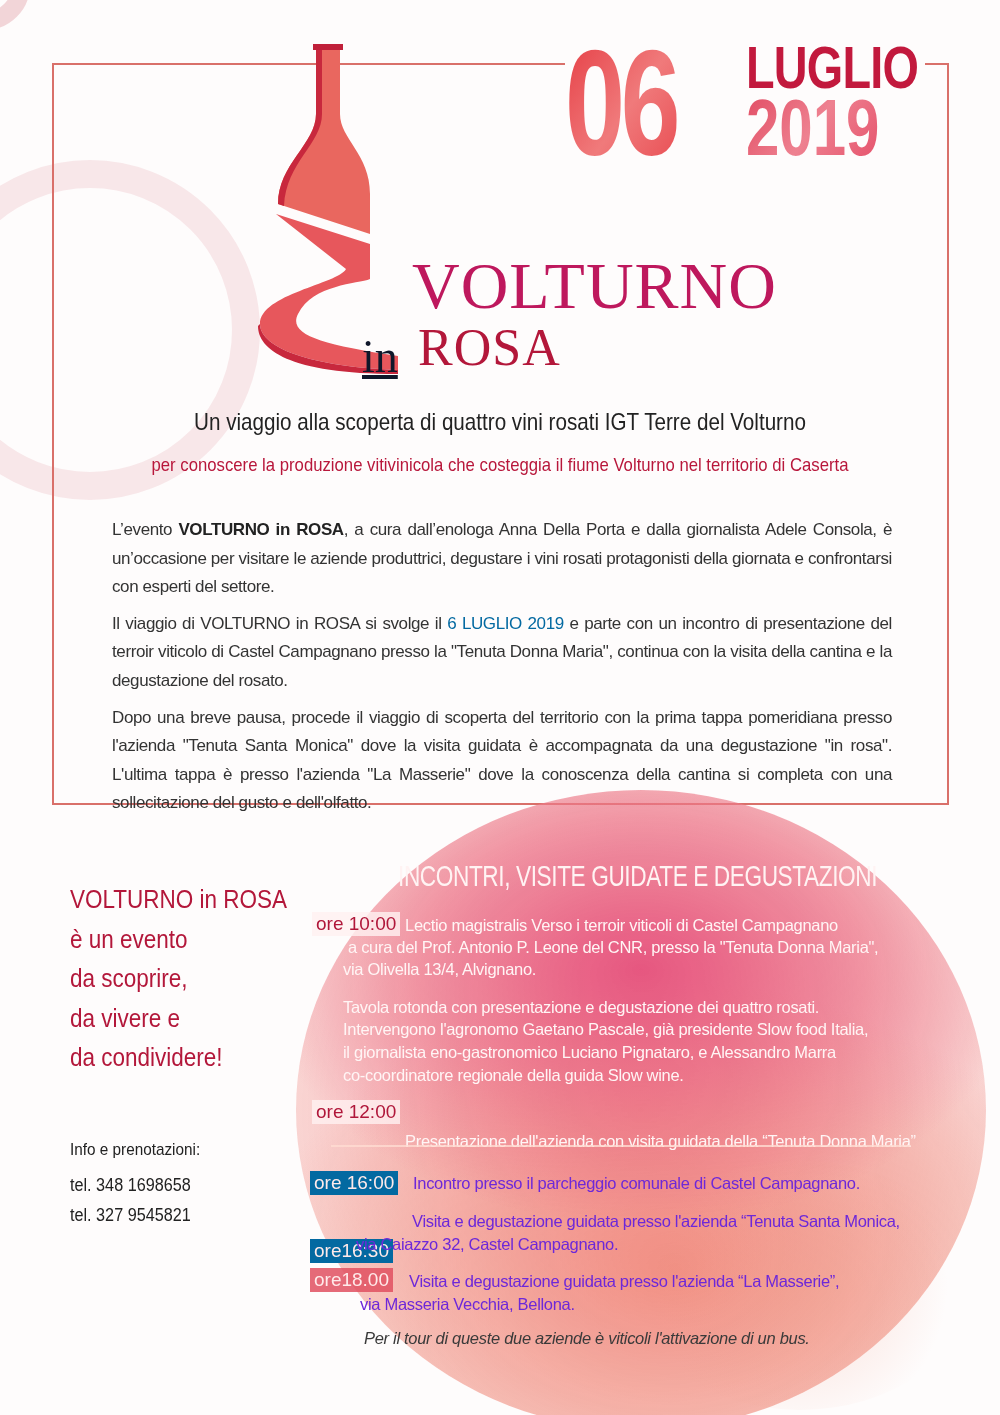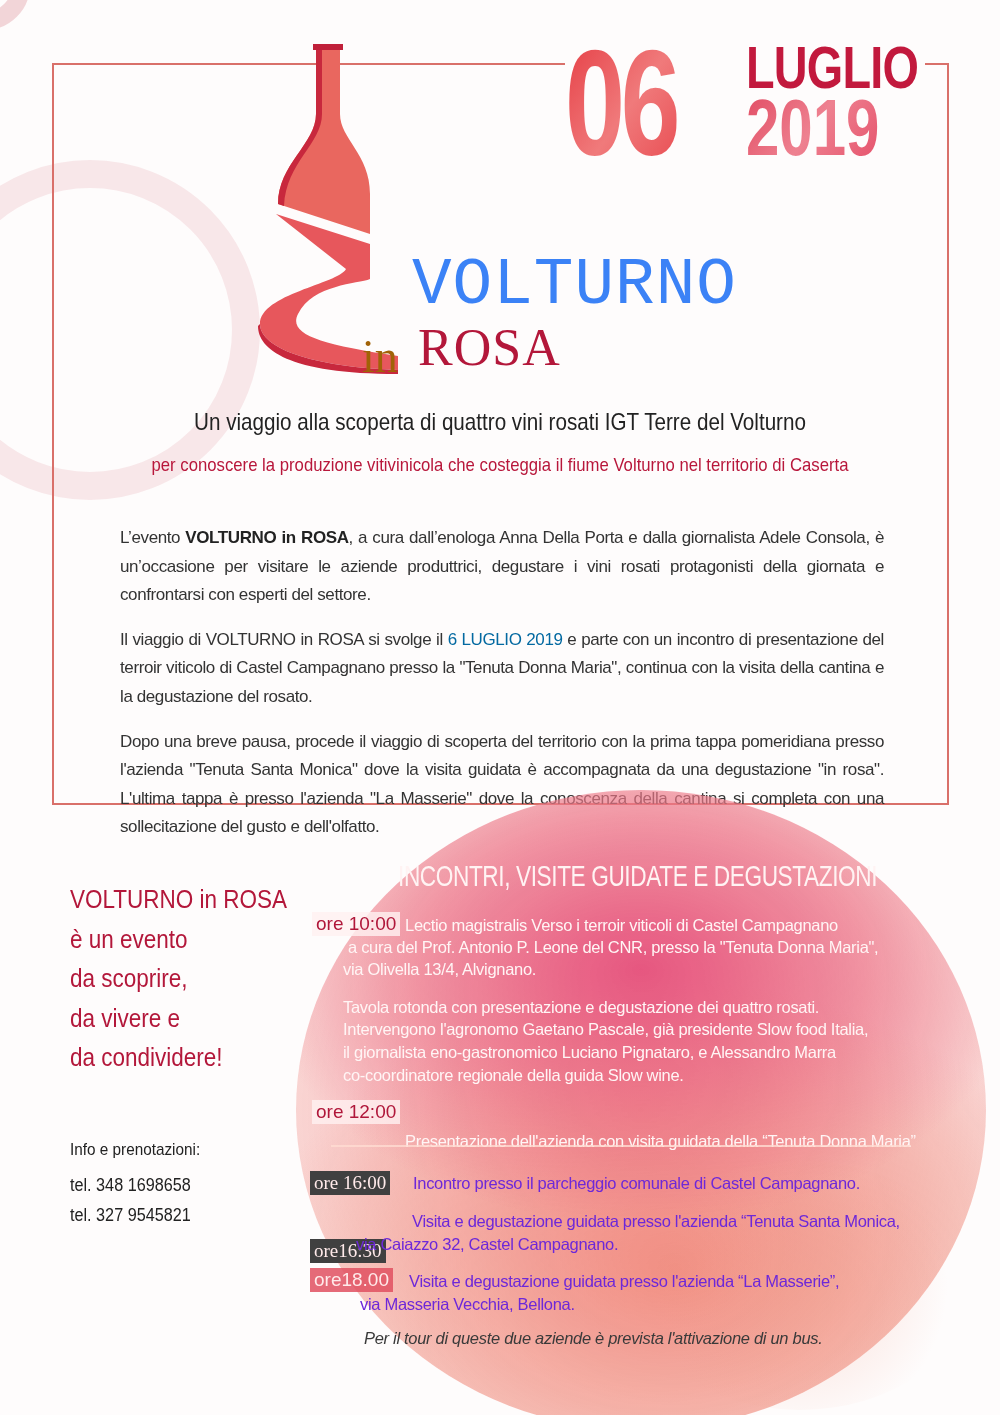--- a/index.html
+++ b/index.html
@@ -15,48 +15,48 @@
   .frame { position: absolute; left: 52px; top: 63px; width: 897px; height: 742px; border: 2px solid #d9706a; }
   .frame-gap { position: absolute; left: 565px; top: 60px; width: 360px; height: 8px; background: #fefcfc; }
 
   
   .date-day { position: absolute; left: 565px; top: 28px; font-family: "Liberation Sans", sans-serif; font-weight: 700; font-size: 150px; line-height: 1; letter-spacing: -6px; color: #e24a4f; transform: scaleX(0.72); transform-origin: left top; background: linear-gradient(135deg,#e53b42,#f07a7b 55%,#e84a50); -webkit-background-clip: text; background-clip: text; -webkit-text-fill-color: transparent; }
   .date-month { position: absolute; left: 746px; top: 38px; font-weight: 700; font-size: 60px; line-height: 1; color: #c2193d; transform: scaleX(0.78); transform-origin: left top; letter-spacing: -1px; }
   .date-year { position: absolute; left: 746px; top: 88px; font-weight: 700; font-size: 80px; line-height: 1; color: #e55a6f; transform: scaleX(0.75); transform-origin: left top; background: linear-gradient(135deg,#e14b62,#ee8190 50%,#e5506a); -webkit-background-clip: text; background-clip: text; -webkit-text-fill-color: transparent; }
 
   
   .bottle { position: absolute; left: 258px; top: 44px; width: 150px; height: 340px; }
-  .logo-volturno { position: absolute; left: 412px; top: 253px; font-family: Liberation Mono, monospace; font-size: 66px; color: #3b82f6; letter-spacing: 1px; line-height: 1; }
-  .logo-in { position: absolute; left: 362px; top: 334px; font-family: "Liberation Serif", serif; font-size: 46px; color: #a16207; line-height: 1; }
+  .logo-volturno { position: absolute; left: 412px; top: 253px; font-family: Liberation Serif, serif; font-size: 66px; color: #be185d; letter-spacing: 1px; line-height: 1; }
+  .logo-in { position: absolute; left: 362px; top: 334px; font-family: "Liberation Serif", serif; font-size: 46px; color: #0f172a; line-height: 1; text-decoration: underline; }
   .logo-rosa { position: absolute; left: 418px; top: 322px; font-family: "Liberation Serif", serif; font-size: 52px; color: #b3173a; line-height: 1; letter-spacing: 1px; }
 
   
   .subtitle { position: absolute; left: 0; width: 1000px; text-align: center; top: 408px; font-size: 24px; color: #222; transform: scaleX(0.86); transform-origin: center; }
   .subtitle-2 { position: absolute; left: 0; width: 1000px; text-align: center; top: 454px; font-size: 19px; color: #b8173b; transform: scaleX(0.88); transform-origin: center; }
 
   
   .intro { position: absolute; left: 104px; top: 508px; width: 796px; font-size: 17px; line-height: 28.6px; color: #333; text-align: justify; letter-spacing: -0.4px; }
-  .intro p { margin: 16px; }
+  .intro p { margin: 8px; }
   .intro b { font-weight: 700; color: #222; }
   .intro .hl { color: #0369a1; }
 
   
   .wc { position: absolute; left: 296px; top: 790px; width: 690px; height: 640px; border-radius: 50%;
     background:
       radial-gradient(ellipse 55% 40% at 50% 28%, rgba(226,60,110,0.85), rgba(232,90,120,0.5) 60%, rgba(240,130,130,0) 100%),
       radial-gradient(ellipse 60% 45% at 55% 75%, rgba(238,120,100,0.7), rgba(240,150,130,0.35) 70%, rgba(250,200,190,0) 100%),
       radial-gradient(circle at 50% 50%, rgba(240,120,130,0.75), rgba(244,170,165,0.5) 75%, rgba(250,215,210,0.2) 100%);
     opacity: 0.95; }
   .wc-wash { position: absolute; left: 630px; top: 1160px; width: 340px; height: 250px; border-radius: 50%; background: radial-gradient(circle, rgba(240,160,140,0.35), rgba(255,255,255,0) 70%); }
 
   .sched-title { position: absolute; left: 398px; top: 860px; font-size: 29px; color: #fff3f3; transform: scaleX(0.78); transform-origin: left top; white-space: nowrap; letter-spacing: -0.5px; }
 
   .time { position: absolute; font-size: 19px; padding: 0 4px; line-height: 24px; white-space: nowrap; }
   .time.light { background: rgba(255,240,240,0.82); color: #b0173a; }
-  .time.dark { background: #404040; color: #ffeaea; font-family: Liberation Serif, serif; }
+  .time.dark { background: #0369a1; color: #ffeaea; }
   .time.mid { background: rgba(224,80,96,0.85); color: #ffeaea; }
 
   .desc { position: absolute; font-size: 16.5px; line-height: 22.5px; white-space: nowrap; letter-spacing: -0.3px; }
   .desc.white { color: #fff5f5; }
   .desc.red { color: #6d28d9; }
   .italic { font-style: italic; color: #3a3a3a; }
 
   .sched-divider { position: absolute; left: 331px; top: 1145px; width: 580px; height: 2px; background: rgba(255,220,210,0.8); }
 
   
@@ -125,21 +125,21 @@
 <div class="desc red" style="left:413px;top:1172px;">Incontro presso il parcheggio comunale di Castel Campagnano.</div>
 
 <div class="time dark" style="left:310px;top:1239px;">ore16:30</div>
 <div class="desc red" style="left:412px;top:1210px;">Visita e degustazione guidata presso l'azienda “Tenuta Santa Monica,</div>
 <div class="desc red" style="left:356px;top:1233px;">via Caiazzo 32, Castel Campagnano.</div>
 
 <div class="time mid" style="left:310px;top:1268px;">ore18.00</div>
 <div class="desc red" style="left:409px;top:1270px;">Visita e degustazione guidata presso l'azienda “La Masserie”,</div>
 <div class="desc red" style="left:360px;top:1293px;">via Masseria Vecchia, Bellona.</div>
 
-<div class="desc italic" style="left:364px;top:1327px;">Per il tour di queste due aziende è prevista l'attivazione di un bus.</div>
+<div class="desc italic" style="left:364px;top:1327px;">Per il tour di queste due aziende è viticoli l'attivazione di un bus.</div>
 
 <div class="tagline">
   <div>VOLTURNO in ROSA</div>
   <div>è un evento</div>
   <div>da scoprire,</div>
   <div>da vivere e</div>
   <div>da condividere!</div>
 </div>
 
 <div class="info">

